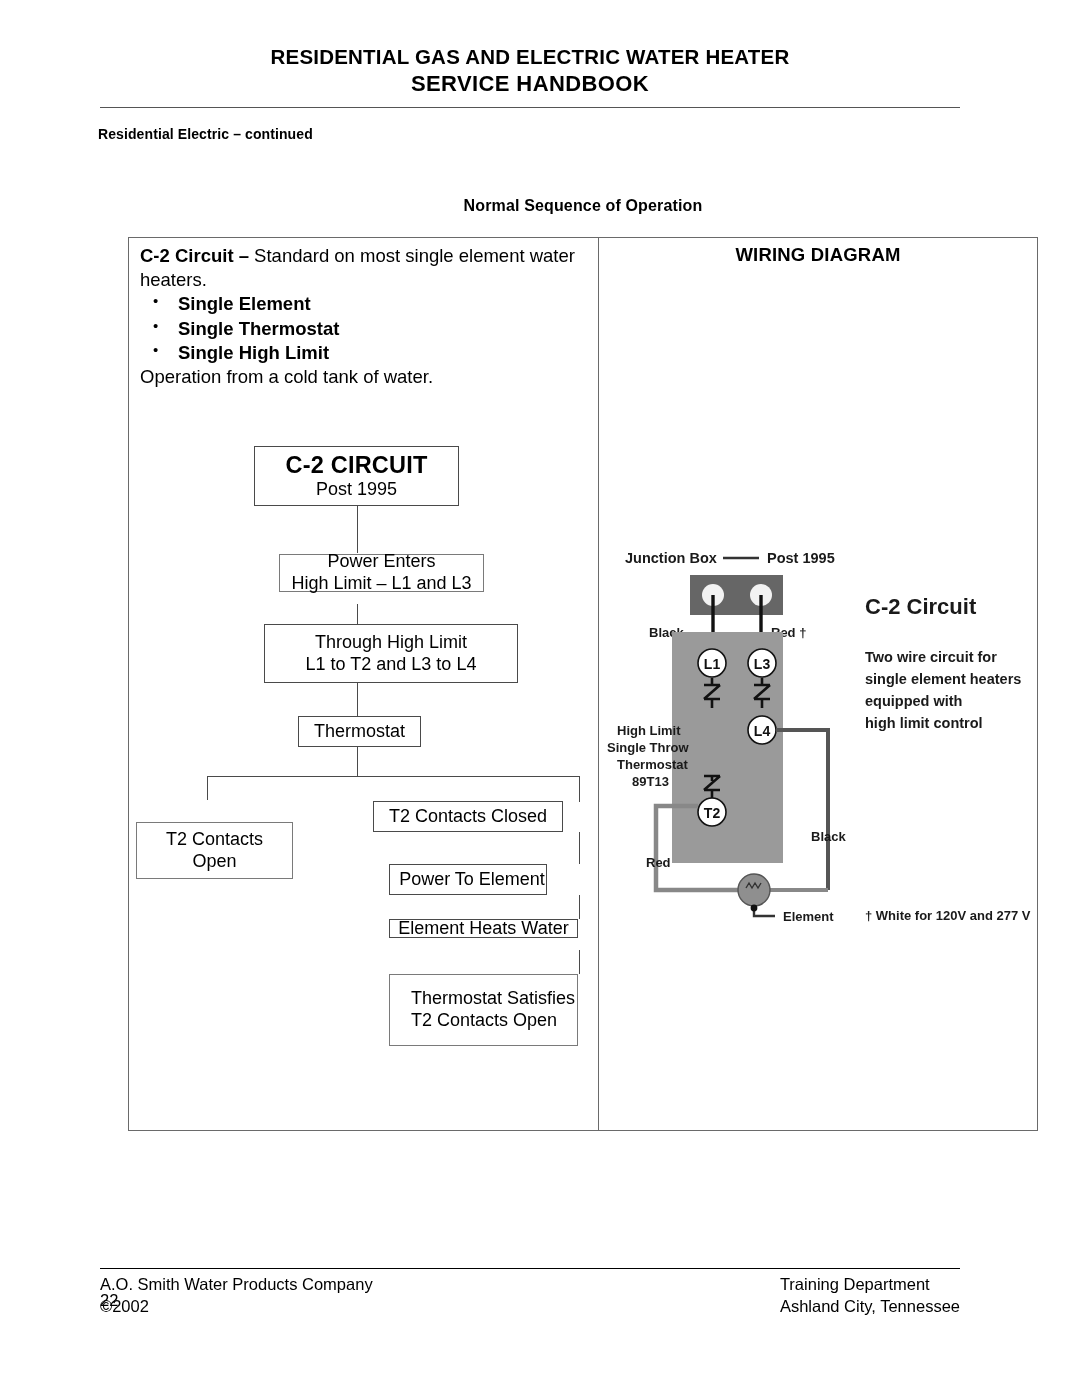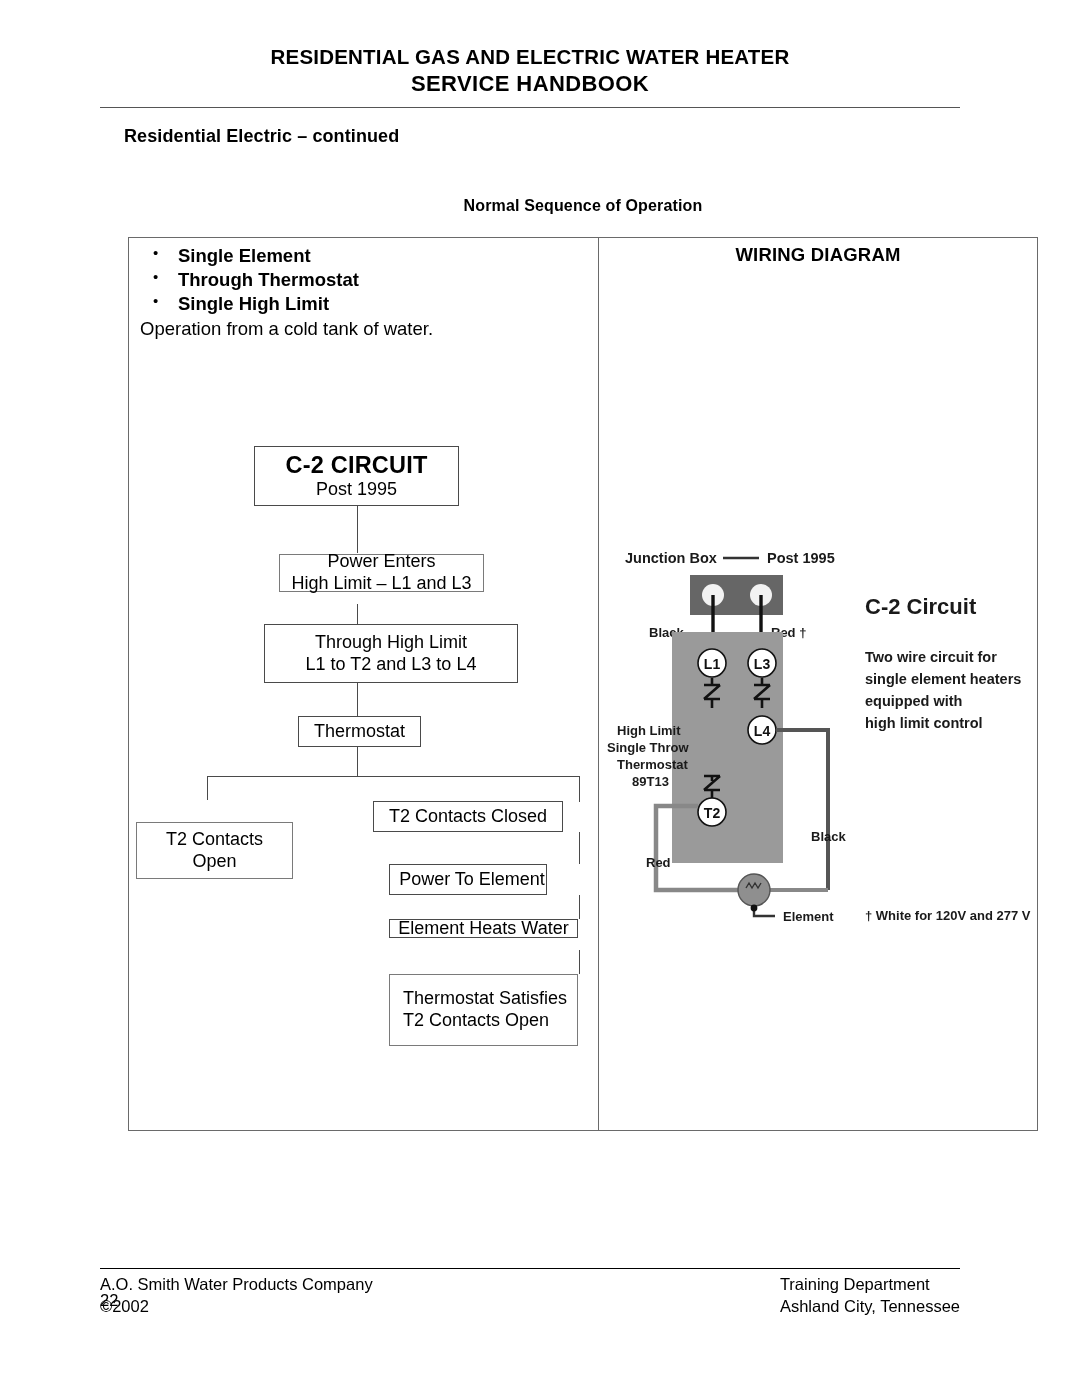--- a/index.html
+++ b/index.html
@@ -41,23 +41,23 @@
     position: absolute;
     left: 100px;
     top: 107px;
     width: 860px;
     height: 0;
     border-top: 1.6px solid #555555;
   }
 
   .section-subtitle {
     position: absolute;
-    left: 124px;
+    left: 98px;
     top: 126px;
-    font-size: 18px;
+    font-size: 14px;
     font-weight: bold;
     letter-spacing: 0.1px;
   }
 
   .section-title {
     position: absolute;
     left: 128px;
     top: 197px;
     width: 910px;
     text-align: center;
@@ -232,23 +232,24 @@
 <div class="header-rule"></div>
 
 <div class="section-subtitle">Residential Electric – continued</div>
 <div class="section-title">Normal Sequence of Operation</div>
 
 <div class="main-table">
 
   <div class="col-left">
 
     <div class="left-text">
+      <div class="lead"><strong>C-2 Circuit –</strong><span> Standard on most single element water heaters.</span></div>
       <ul class="bullets">
         <li>Single Element</li>
-        <li>Through Thermostat</li>
+        <li>Single Thermostat</li>
         <li>Single High Limit</li>
       </ul>
       <div class="closing-line">Operation from a cold tank of water.</div>
     </div>
 
     <div class="flow">
 
       <div class="fline vline" style="left:228px; top:267px; height:48px;"></div>
       <div class="fline vline" style="left:228px; top:366px; height:21px;"></div>
       <div class="fline vline" style="left:228px; top:444px; height:34px;"></div>
@@ -289,21 +290,21 @@
       </div>
 
       <div class="fbox dark" style="left:260px; top:626px; width:158px; height:31px;padding-left:8px;">
         <div>Power To Element</div>
       </div>
 
       <div class="fbox dark" style="left:260px; top:681px; width:189px; height:19px;">
         <div>Element Heats Water</div>
       </div>
 
-      <div class="fbox" style="left:260px; top:736px; width:189px; height:72px; align-items:flex-start; padding-left:13px; text-align:left;">
+      <div class="fbox" style="left:260px; top:736px; width:189px; height:72px; align-items:flex-start; padding-left:21px; text-align:left;">
         <div>Thermostat Satisfies</div>
         <div>T2 Contacts Open</div>
       </div>
 
     </div>
   </div>
 
   <div class="col-right">
     <div class="wd-title">WIRING DIAGRAM</div>
 

